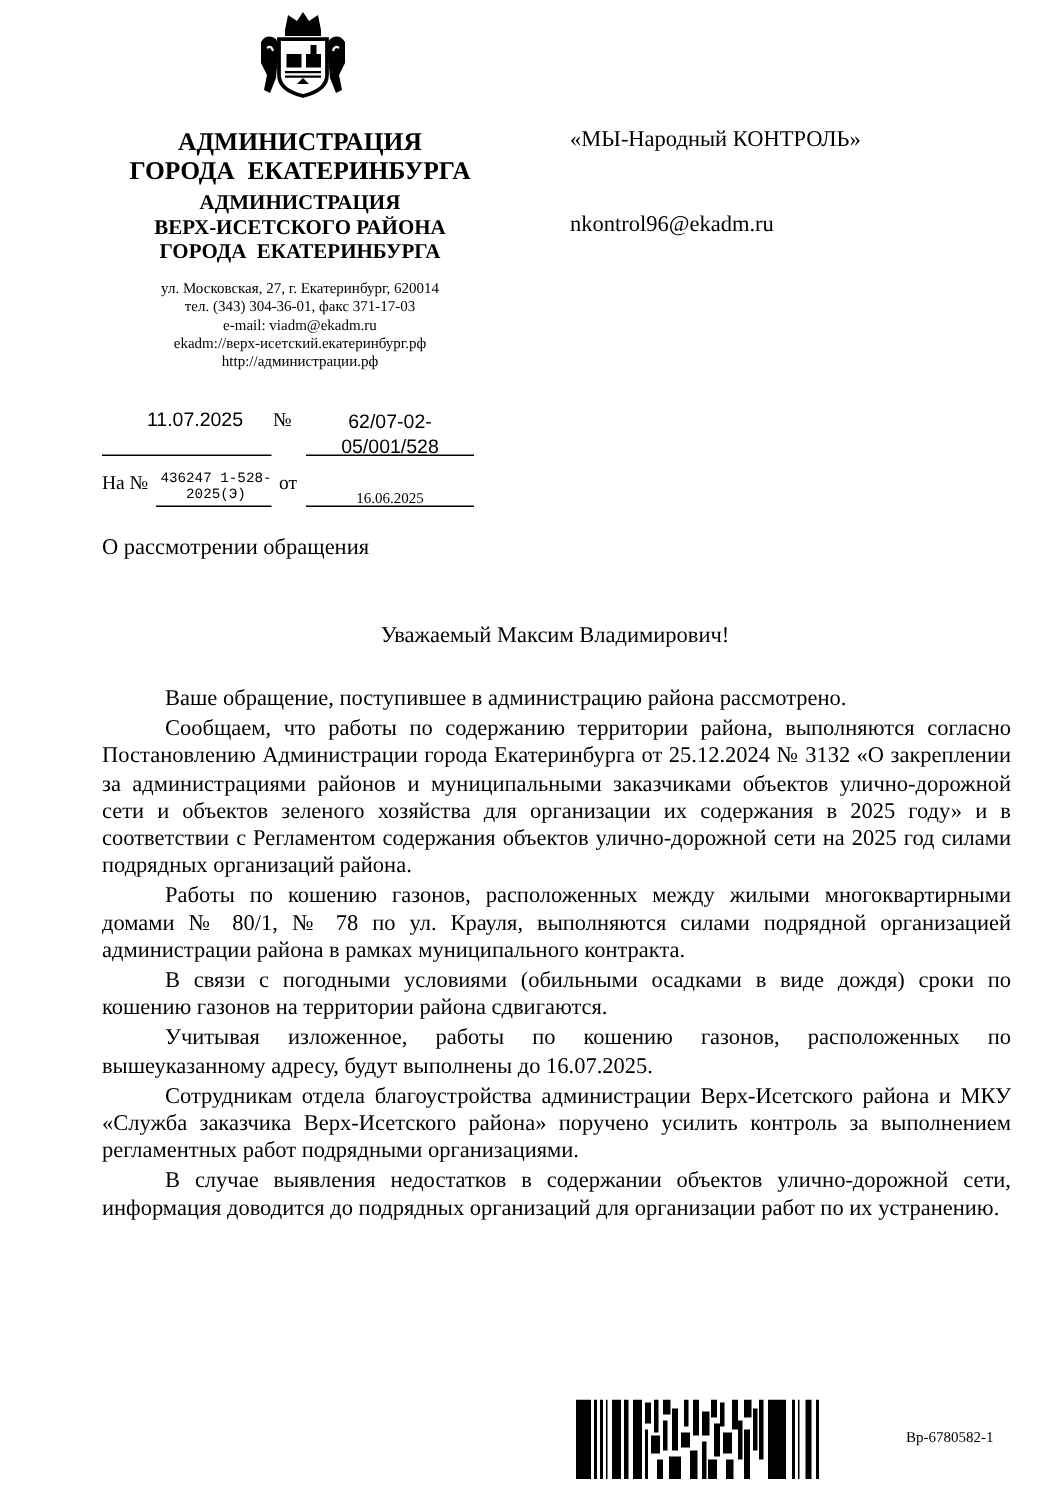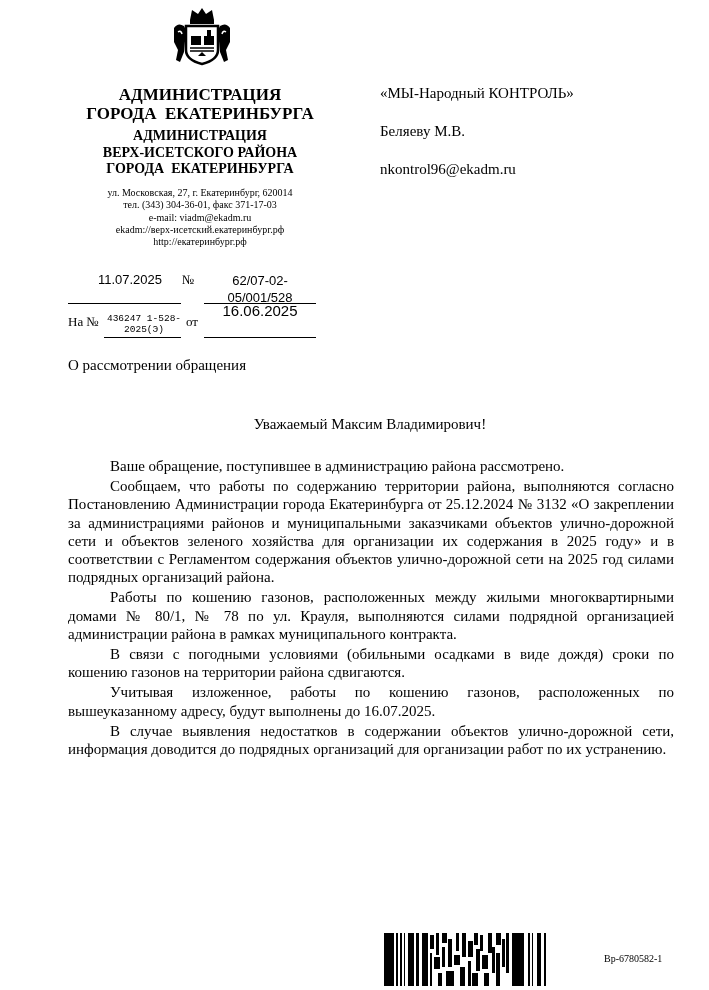--- a/index.html
+++ b/index.html
@@ -10,21 +10,21 @@
   .org1 { left:60px; width:280px; top:85px; font-weight:bold; font-size:17px; line-height:19px; }
   .org2 { left:60px; width:280px; top:128px; font-weight:bold; font-size:14px; line-height:16.5px; }
   .contacts { left:60px; width:280px; top:187px; font-size:10px; line-height:12.3px; }
   .reg-date { left:70px; width:120px; top:272px; font-family:"Liberation Sans", sans-serif; font-size:13px; }
   .reg-no-sign { left:182px; top:272px; font-size:13px; }
   .reg-no { left:205px; width:110px; top:272px; font-family:"Liberation Sans", sans-serif; font-size:13px; line-height:17px; }
   .line { position:absolute; height:1px; background:#000; }
   .ref-label { left:68px; top:314px; font-size:13px; }
   .ref-no { left:105px; width:78px; top:313px; font-family:Liberation Mono, monospace; font-size:9.5px; line-height:11px; }
   .ref-ot { left:186px; top:314px; font-size:13px; }
-  .ref-date { left:205px; width:110px; top:302px; font-family:Liberation Sans, sans-serif; font-size:15px; }
+  .ref-date { left:205px; width:110px; top:327px; font-family:Liberation Serif, serif; font-size:10px; }
   .recipient { left:380px; top:84px; font-size:15px; line-height:19px; }
   .recipient p { margin:0; }
   .subject { left:68px; top:357px; font-size:15px; }
   .greeting { left:68px; width:604px; top:416px; font-size:15px; }
   .body-text { left:68px; width:606px; top:457px; font-size:15px; line-height:18.2px; }
   .body-text p { margin:0 0 2px 0; text-indent:42px; text-align:justify; }
   .barcode { left:384px; top:933px; width:171px; height:53px; }
   .doc-code { left:604px; top:953px; font-size:10px; }
 </style>
 </head>
@@ -58,54 +58,54 @@
   <div>АДМИНИСТРАЦИЯ</div>
   <div>ВЕРХ-ИСЕТСКОГО РАЙОНА</div>
   <div style="white-space:pre">ГОРОДА  ЕКАТЕРИНБУРГА</div>
 </div>
 
 <div class="abs contacts center">
   <div>ул. Московская, 27, г. Екатеринбург, 620014</div>
   <div>тел. (343) 304-36-01, факс 371-17-03</div>
   <div>e-mail: viadm@ekadm.ru</div>
   <div>ekadm://верх-исетский.екатеринбург.рф</div>
-  <div>http://екатеринбург.рф</div>
+  <div>http://администрации.рф</div>
 </div>
 
 <div class="abs reg-date center">11.07.2025</div>
 <div class="abs reg-no-sign">№</div>
 <div class="abs reg-no center">62/07-02-05/001/528</div>
 <div class="line" style="left:68px; top:303px; width:113px;"></div>
 <div class="line" style="left:204px; top:303px; width:112px;"></div>
 
 <div class="abs ref-label">На №</div>
 <div class="abs ref-no center">436247 1-528-2025(Э)</div>
 <div class="abs ref-ot">от</div>
 <div class="abs ref-date center">16.06.2025</div>
 <div class="line" style="left:104px; top:337px; width:77px;"></div>
 <div class="line" style="left:204px; top:337px; width:112px;"></div>
 
 <div class="abs recipient">
   <p>«МЫ-Народный КОНТРОЛЬ»</p>
   <p style="height:19px"></p>
-  <p>Беляеву М.В.</p>
   <p style="height:19px"></p>
   <p>nkontrol96@ekadm.ru</p>
 </div>
 
 <div class="abs subject">О рассмотрении обращения</div>
 
 <div class="abs greeting center">Уважаемый Максим Владимирович!</div>
 
 <div class="abs body-text">
   <p>Ваше обращение, поступившее в администрацию района рассмотрено.</p>
   <p>Сообщаем, что работы по содержанию территории района, выполняются согласно Постановлению Администрации города Екатеринбурга от 25.12.2024 № 3132 «О закреплении за администрациями районов и муниципальными заказчиками объектов улично-дорожной сети и объектов зеленого хозяйства для организации их содержания в 2025 году» и в соответствии с Регламентом содержания объектов улично-дорожной сети на 2025 год силами подрядных организаций района.</p>
   <p>Работы по кошению газонов, расположенных между жилыми многоквартирными домами № 80/1, № 78 по ул. Крауля, выполняются силами подрядной организацией администрации района в рамках муниципального контракта.</p>
   <p>В связи с погодными условиями (обильными осадками в виде дождя) сроки по кошению газонов на территории района сдвигаются.</p>
   <p>Учитывая изложенное, работы по кошению газонов, расположенных по вышеуказанному адресу, будут выполнены до 16.07.2025.</p>
+  <p>Сотрудникам отдела благоустройства администрации Верх-Исетского района и МКУ «Служба заказчика Верх-Исетского района» поручено усилить контроль за выполнением регламентных работ подрядными организациями.</p>
   <p>В случае выявления недостатков в содержании объектов улично-дорожной сети, информация доводится до подрядных организаций для организации работ по их устранению.</p>
 </div>
 
 <div class="abs barcode">
   <svg width="171" height="53" viewBox="0 0 171 53">
     <g fill="#000">
       <rect x="0" y="0" width="10" height="53"></rect>
       <rect x="12" y="0" width="2" height="53"></rect>
       <rect x="16" y="0" width="2" height="53"></rect>
       <rect x="20" y="0" width="1" height="53"></rect>

